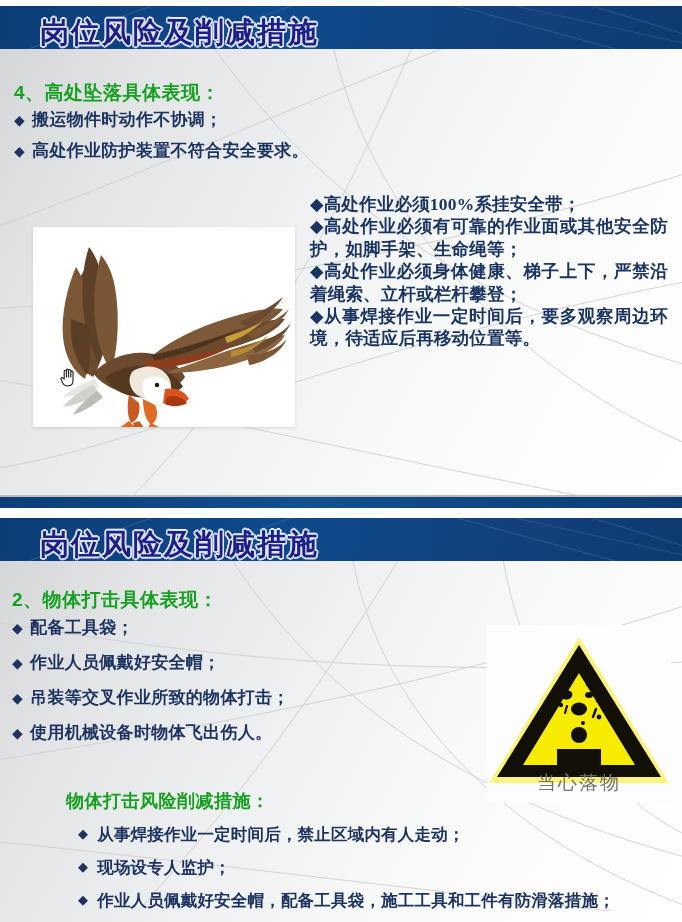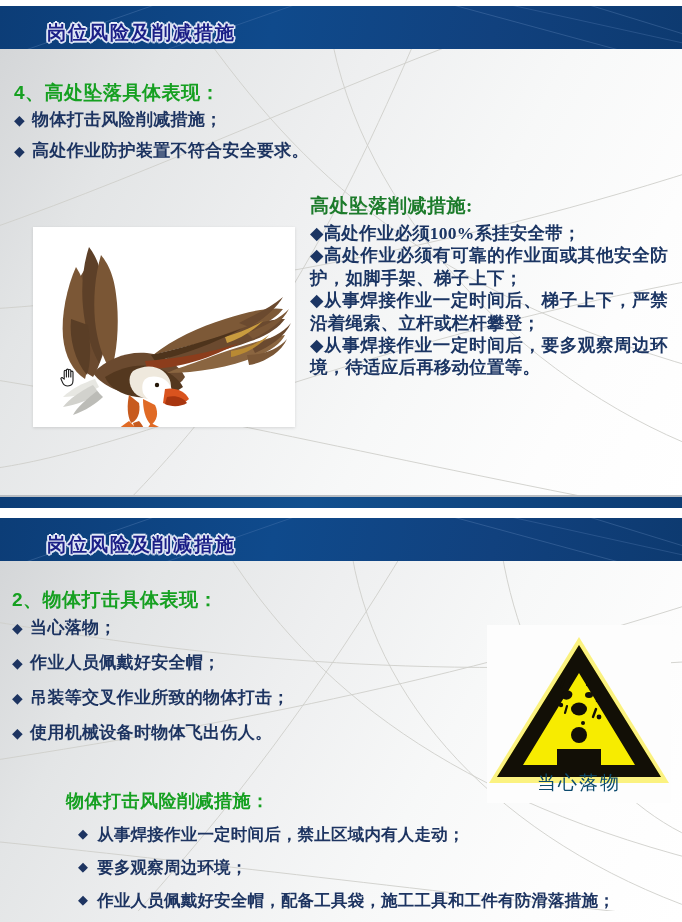--- a/index.html
+++ b/index.html
@@ -35,26 +35,26 @@
     left: 0; top: 0;
     width: 682px;
     height: 54px;
     background: linear-gradient(100deg, #0c3d77 0%, #0f4a8c 40%, #11417e 72%, #0d3a70 100%);
     overflow: hidden;
   }
   .banner-lines { position: absolute; inset: 0; opacity: .30; }
 
   .banner-title {
     position: absolute;
-    left: 47px;
+    left: 40px;
     top: 50%;
     transform: translateY(-50%);
     font-family: "Liberation Sans", "DejaVu Sans", sans-serif;
     font-weight: bold;
-    font-size: 19px;
+    font-size: 29px;
     letter-spacing: 2px;
     color: #1b1f87;
     text-shadow:
       -1.4px -1.4px 0 #dfe6f5,  1.4px -1.4px 0 #dfe6f5,
       -1.4px  1.4px 0 #dfe6f5,  1.4px  1.4px 0 #dfe6f5,
        0   -1.6px 0 #eef2fb,    0    1.6px 0 #cfd9ee,
       -1.6px 0 0 #dfe6f5,       1.6px 0 0 #dfe6f5;
     white-space: nowrap;
   }
 
@@ -158,21 +158,21 @@
     background: #fefefe;
     overflow: hidden;
   }
   #s2-sign-caption {
     position: absolute;
     left: 0; bottom: 7px;
     width: 100%;
     text-align: center;
     font-family: Liberation Serif, serif;
     font-size: 19px;
-    color: #0c4a6e;
+    color: #737373;
     letter-spacing: 2px;
   }
 
   #s2-measures {
     position: absolute;
     left: 66px; top: 228px;
     width: 614px;
   }
   #s2-measures .heading-green-sans { font-size: 18px; margin-bottom: 11px; }
   #s2-m-list { display: flex; flex-direction: column; gap: 11px; }
@@ -220,21 +220,21 @@
           <path d="M120 460 C250 330 330 190 420 -20"></path>
           <path d="M-10 420 C140 400 330 300 700 230"></path>
         </g>
       </svg>
 
       <div class="heading-green-sans" id="s1-head">4、高处坠落具体表现：</div>
 
       <div id="s1-bul">
         <div class="bullet-navy-sans">
           <span class="dia">◆</span>
-          <span>物体打击风险削减措施；</span>
+          <span>搬运物件时动作不协调；</span>
         </div>
         <div class="bullet-navy-sans">
           <span class="dia">◆</span>
           <span>高处作业防护装置不符合安全要求。</span>
         </div>
       </div>
 
       <div id="s1-photo">
         <svg viewBox="0 0 262 200" width="262" height="200">
           <rect width="262" height="200" fill="#ffffff"></rect>
@@ -295,24 +295,23 @@
       </div>
 
       <svg id="s1-cursor" viewBox="0 0 20 22">
         <path d="M5.2 13.2 V5.4 a1.1 1.1 0 0 1 2.2 0 V11 V4.2 a1.1 1.1 0 0 1 2.2 0 V11 V4.6
                  a1.1 1.1 0 0 1 2.2 0 V11 V6.2 a1.1 1.1 0 0 1 2.2 0 v8.4
                  c0 3.2-2.1 5.4-5.2 5.4 c-2.6 0-4.3-1.3-5.2-3.4 l-1.5-3.4
                  a1.05 1.05 0 0 1 1.8-1.1 Z" fill="#ffffff" stroke="#1c1c1c" stroke-width="1.1" stroke-linejoin="round"></path>
       </svg>
 
       <div id="s1-right">
-        <div class="heading-green-serif">高处坠落削减措施:</div>
         <div class="para-navy-serif">◆高处作业必须100%系挂安全带；</div>
-        <div class="para-navy-serif">◆高处作业必须有可靠的作业面或其他安全防护，如脚手架、梯子上下；</div>
-        <div class="para-navy-serif">◆从事焊接作业一定时间后、梯子上下，严禁沿着绳索、立杆或栏杆攀登；</div>
+        <div class="para-navy-serif">◆高处作业必须有可靠的作业面或其他安全防护，如脚手架、生命绳等；</div>
+        <div class="para-navy-serif">◆高处作业必须身体健康、梯子上下，严禁沿着绳索、立杆或栏杆攀登；</div>
         <div class="para-navy-serif">◆从事焊接作业一定时间后，要多观察周边环境，待适应后再移动位置等。</div>
       </div>
 
       <div class="footer-bar"></div>
     </div>
   </div>
 
   <div class="slide" id="slide-2">
 
     <div class="banner">
@@ -337,21 +336,21 @@
           <path d="M120 370 C230 250 320 130 410 -20"></path>
           <path d="M500 -20 C520 120 600 240 700 280"></path>
         </g>
       </svg>
 
       <div class="heading-green-sans" id="s2-head">2、物体打击具体表现：</div>
 
       <div id="s2-bul">
         <div class="bullet-navy-sans">
           <span class="dia">◆</span>
-          <span>当心落物；</span>
+          <span>配备工具袋；</span>
         </div>
         <div class="bullet-navy-sans">
           <span class="dia">◆</span>
           <span>作业人员佩戴好安全帽；</span>
         </div>
         <div class="bullet-navy-sans">
           <span class="dia">◆</span>
           <span>吊装等交叉作业所致的物体打击；</span>
         </div>
         <div class="bullet-navy-sans">
@@ -394,21 +393,21 @@
 
       <div id="s2-measures">
         <div class="heading-green-sans">物体打击风险削减措施：</div>
         <div id="s2-m-list">
           <div class="m-item">
             <span class="dia">◆</span>
             <span class="txt">从事焊接作业一定时间后，禁止区域内有人走动；</span>
           </div>
           <div class="m-item">
             <span class="dia">◆</span>
-            <span class="txt">要多观察周边环境；</span>
+            <span class="txt">现场设专人监护；</span>
           </div>
           <div class="m-item">
             <span class="dia">◆</span>
             <span class="txt">作业人员佩戴好安全帽，配备工具袋，施工工具和工件有防滑落措施；</span>
           </div>
 
         </div>
       </div>
     </div>
   </div>

